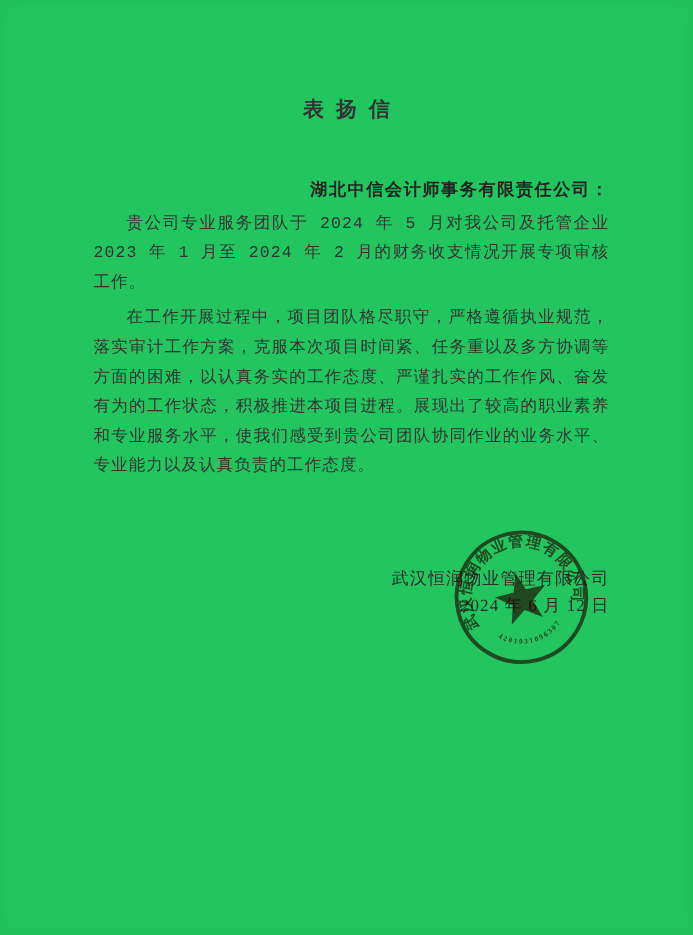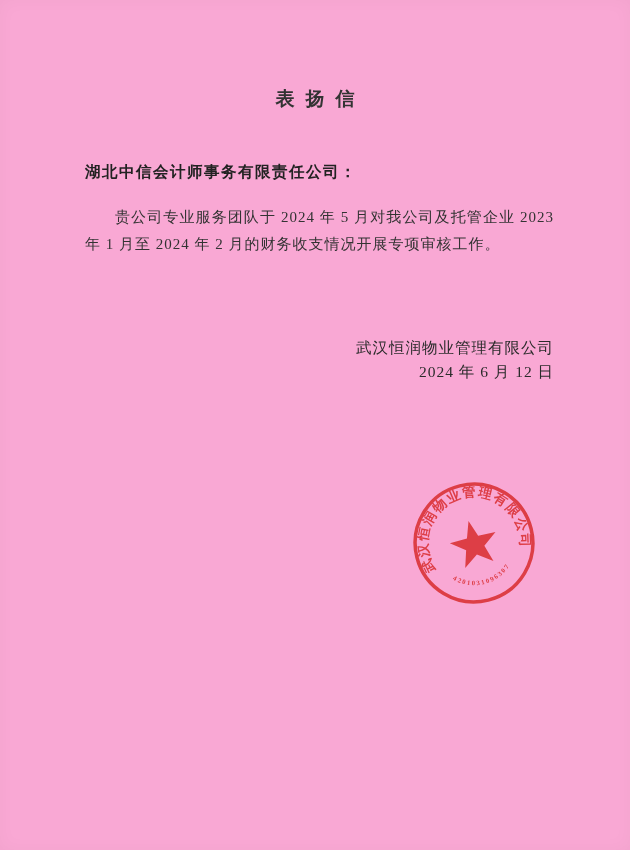--- a/index.html
+++ b/index.html
@@ -1,33 +1,33 @@
 <!DOCTYPE html>
 <html><head>
 <meta charset="utf-8">
 <style>
   html,body{margin:0;padding:0;background:#ffffff;}
   .paper{
-    position:relative;width:630px;height:850px;background:#f9a8d4;
+    position:relative;width:630px;height:850px;background:#22c55e;
     font-family:"Liberation Serif","DejaVu Serif",serif;color:#2f2f2f;
     overflow:hidden;box-shadow:inset 0 0 18px rgba(0,0,0,0.03);
   }
   .title{
     margin:0;padding-top:86px;text-align:center;
     font-size:19px;font-weight:bold;letter-spacing:11px;text-indent:11px;color:#333;
   }
   .content{padding:0 76px 0 85px;}
   .salutation{
-    margin:50px 0 0 0;font-weight:bold;font-size:15.5px;letter-spacing:1.5px;color:#222;
+    margin:50px 0 0 0;font-weight:bold;font-size:15.5px;letter-spacing:1.5px;color:#222;text-align:right;
   }
   p.body{
     margin:5px 0 0 0;font-size:15px;line-height:26.8px;
     text-align:justify;text-indent:2em;letter-spacing:1px;color:#333;
   }
-  p.body.first{margin-top:21px;}
+  p.body.first{margin-top:8px;font-family:Liberation Mono, monospace;}
   .sign-block{margin-top:78px;text-align:right;font-size:15.5px;letter-spacing:1px;color:#2b2b2b;}
   .sign-line{line-height:24px;}
   .date-line{line-height:24px;margin-top:0;}
   .stamp{
     position:absolute;left:410px;top:479px;width:128px;height:128px;
     transform:rotate(-14deg);opacity:0.88;mix-blend-mode:multiply;pointer-events:none;
   }
   .stamp svg{width:100%;height:100%;}
   .stamp text{font-family:"Liberation Serif","DejaVu Serif",serif;font-weight:bold;}
   .arc-company{font-size:13px;letter-spacing:1.5px;}
@@ -37,20 +37,21 @@
 <body>
 
 <div class="paper">
 
   <h1 class="title">表扬信</h1>
 
   <div class="content">
     <p class="salutation">湖北中信会计师事务有限责任公司：</p>
 
     <p class="body first">贵公司专业服务团队于 2024 年 5 月对我公司及托管企业 2023 年 1 月至 2024 年 2 月的财务收支情况开展专项审核工作。</p>
+    <p class="body">在工作开展过程中，项目团队格尽职守，严格遵循执业规范，落实审计工作方案，克服本次项目时间紧、任务重以及多方协调等方面的困难，以认真务实的工作态度、严谨扎实的工作作风、奋发有为的工作状态，积极推进本项目进程。展现出了较高的职业素养和专业服务水平，使我们感受到贵公司团队协同作业的业务水平、专业能力以及认真负责的工作态度。</p>
 
     <div class="sign-block">
       <div class="sign-line">武汉恒润物业管理有限公司</div>
       <div class="date-line">2024 年 6 月 12 日</div>
     </div>
   </div>
 
   <div class="stamp">
     <svg viewBox="0 0 124 124">
       <defs>

